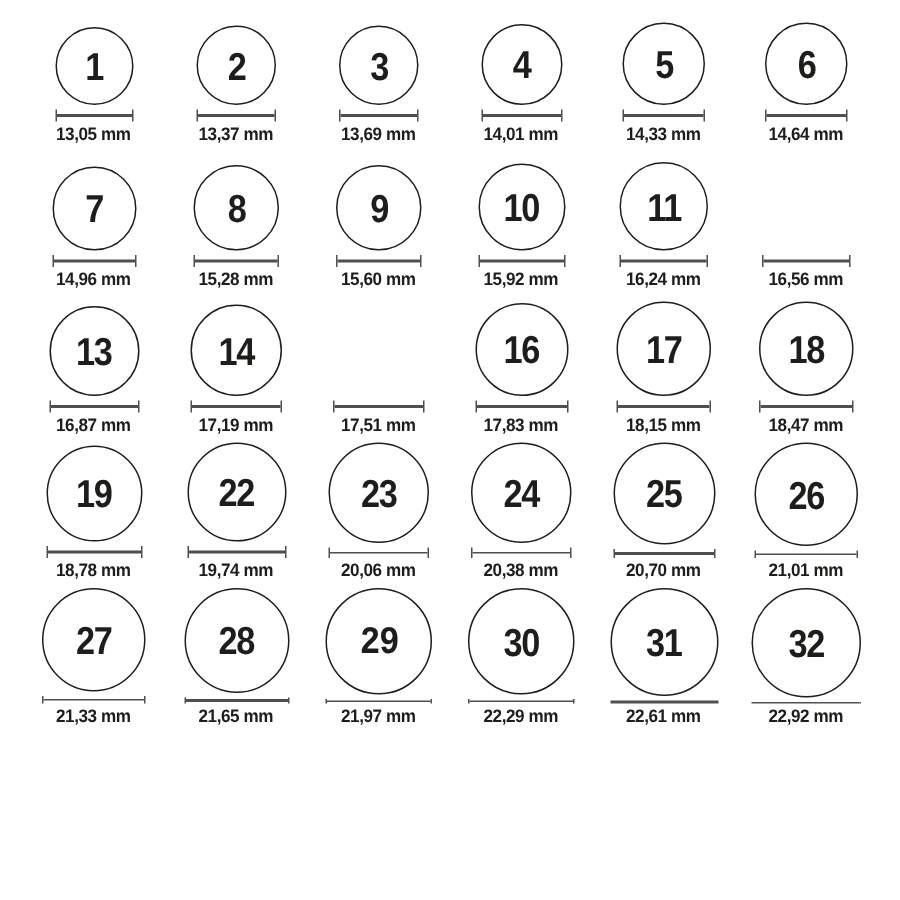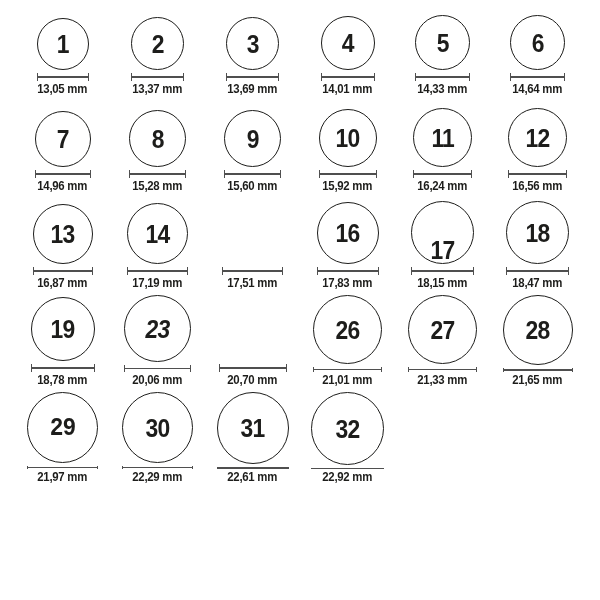--- a/index.html
+++ b/index.html
@@ -184,23 +184,20 @@
     <div class="ring-circle" style="width: 59px; height: 59px;">
       <span class="ring-number">11</span>
     </div>
     <div class="ruler" style="width: 59px;">
       <div class="ruler-line"></div>
     </div>
     <div class="diameter-label">16,24 mm</div>
   </div>
 
   <div class="cell">
-    <div class="ring-circle" style="width: 59px; height: 59px;">
-      <span class="ring-number">12</span>
-    </div>
     <div class="ruler" style="width: 59px;">
       <div class="ruler-line"></div>
     </div>
     <div class="diameter-label">16,56 mm</div>
   </div>
 
   <div class="cell">
     <div class="ring-circle" style="width: 60px; height: 60px;">
       <span class="ring-number">13</span>
     </div>
@@ -231,21 +228,21 @@
     <div class="ring-circle" style="width: 62px; height: 62px;">
       <span class="ring-number">16</span>
     </div>
     <div class="ruler" style="width: 62px;">
       <div class="ruler-line"></div>
     </div>
     <div class="diameter-label">17,83 mm</div>
   </div>
 
   <div class="cell">
-    <div class="ring-circle" style="width: 63px; height: 63px; align-items: flex-end;">
+    <div class="ring-circle" style="width: 63px; height: 63px;">
       <span class="ring-number">17</span>
     </div>
     <div class="ruler" style="width: 63px;">
       <div class="ruler-line"></div>
     </div>
     <div class="diameter-label">18,15 mm</div>
   </div>
 
   <div class="cell">
     <div class="ring-circle" style="width: 63px; height: 63px; justify-content: center;">
@@ -262,33 +259,54 @@
       <span class="ring-number">19</span>
     </div>
     <div class="ruler" style="width: 64px;">
       <div class="ruler-line"></div>
     </div>
     <div class="diameter-label">18,78 mm</div>
   </div>
 
 
 
-
-  <div class="cell">
-    <div class="ring-circle" style="width: 67px; height: 67px; font-style: italic;">
+  <div class="cell">
+    <div class="ring-circle" style="width: 66px; height: 66px;">
+      <span class="ring-number">22</span>
+    </div>
+    <div class="ruler" style="width: 66px;">
+      <div class="ruler-line"></div>
+    </div>
+    <div class="diameter-label">19,74 mm</div>
+  </div>
+
+  <div class="cell">
+    <div class="ring-circle" style="width: 67px; height: 67px;">
       <span class="ring-number">23</span>
     </div>
     <div class="ruler" style="width: 67px;">
       <div class="ruler-line"></div>
     </div>
     <div class="diameter-label">20,06 mm</div>
   </div>
 
-
-  <div class="cell">
+  <div class="cell">
+    <div class="ring-circle" style="width: 67px; height: 67px;">
+      <span class="ring-number">24</span>
+    </div>
+    <div class="ruler" style="width: 67px;">
+      <div class="ruler-line"></div>
+    </div>
+    <div class="diameter-label">20,38 mm</div>
+  </div>
+
+  <div class="cell">
+    <div class="ring-circle" style="width: 68px; height: 68px;">
+      <span class="ring-number">25</span>
+    </div>
     <div class="ruler" style="width: 68px;">
       <div class="ruler-line"></div>
     </div>
     <div class="diameter-label">20,70 mm</div>
   </div>
 
   <div class="cell">
     <div class="ring-circle" style="width: 69px; height: 69px;">
       <span class="ring-number">26</span>
     </div>

